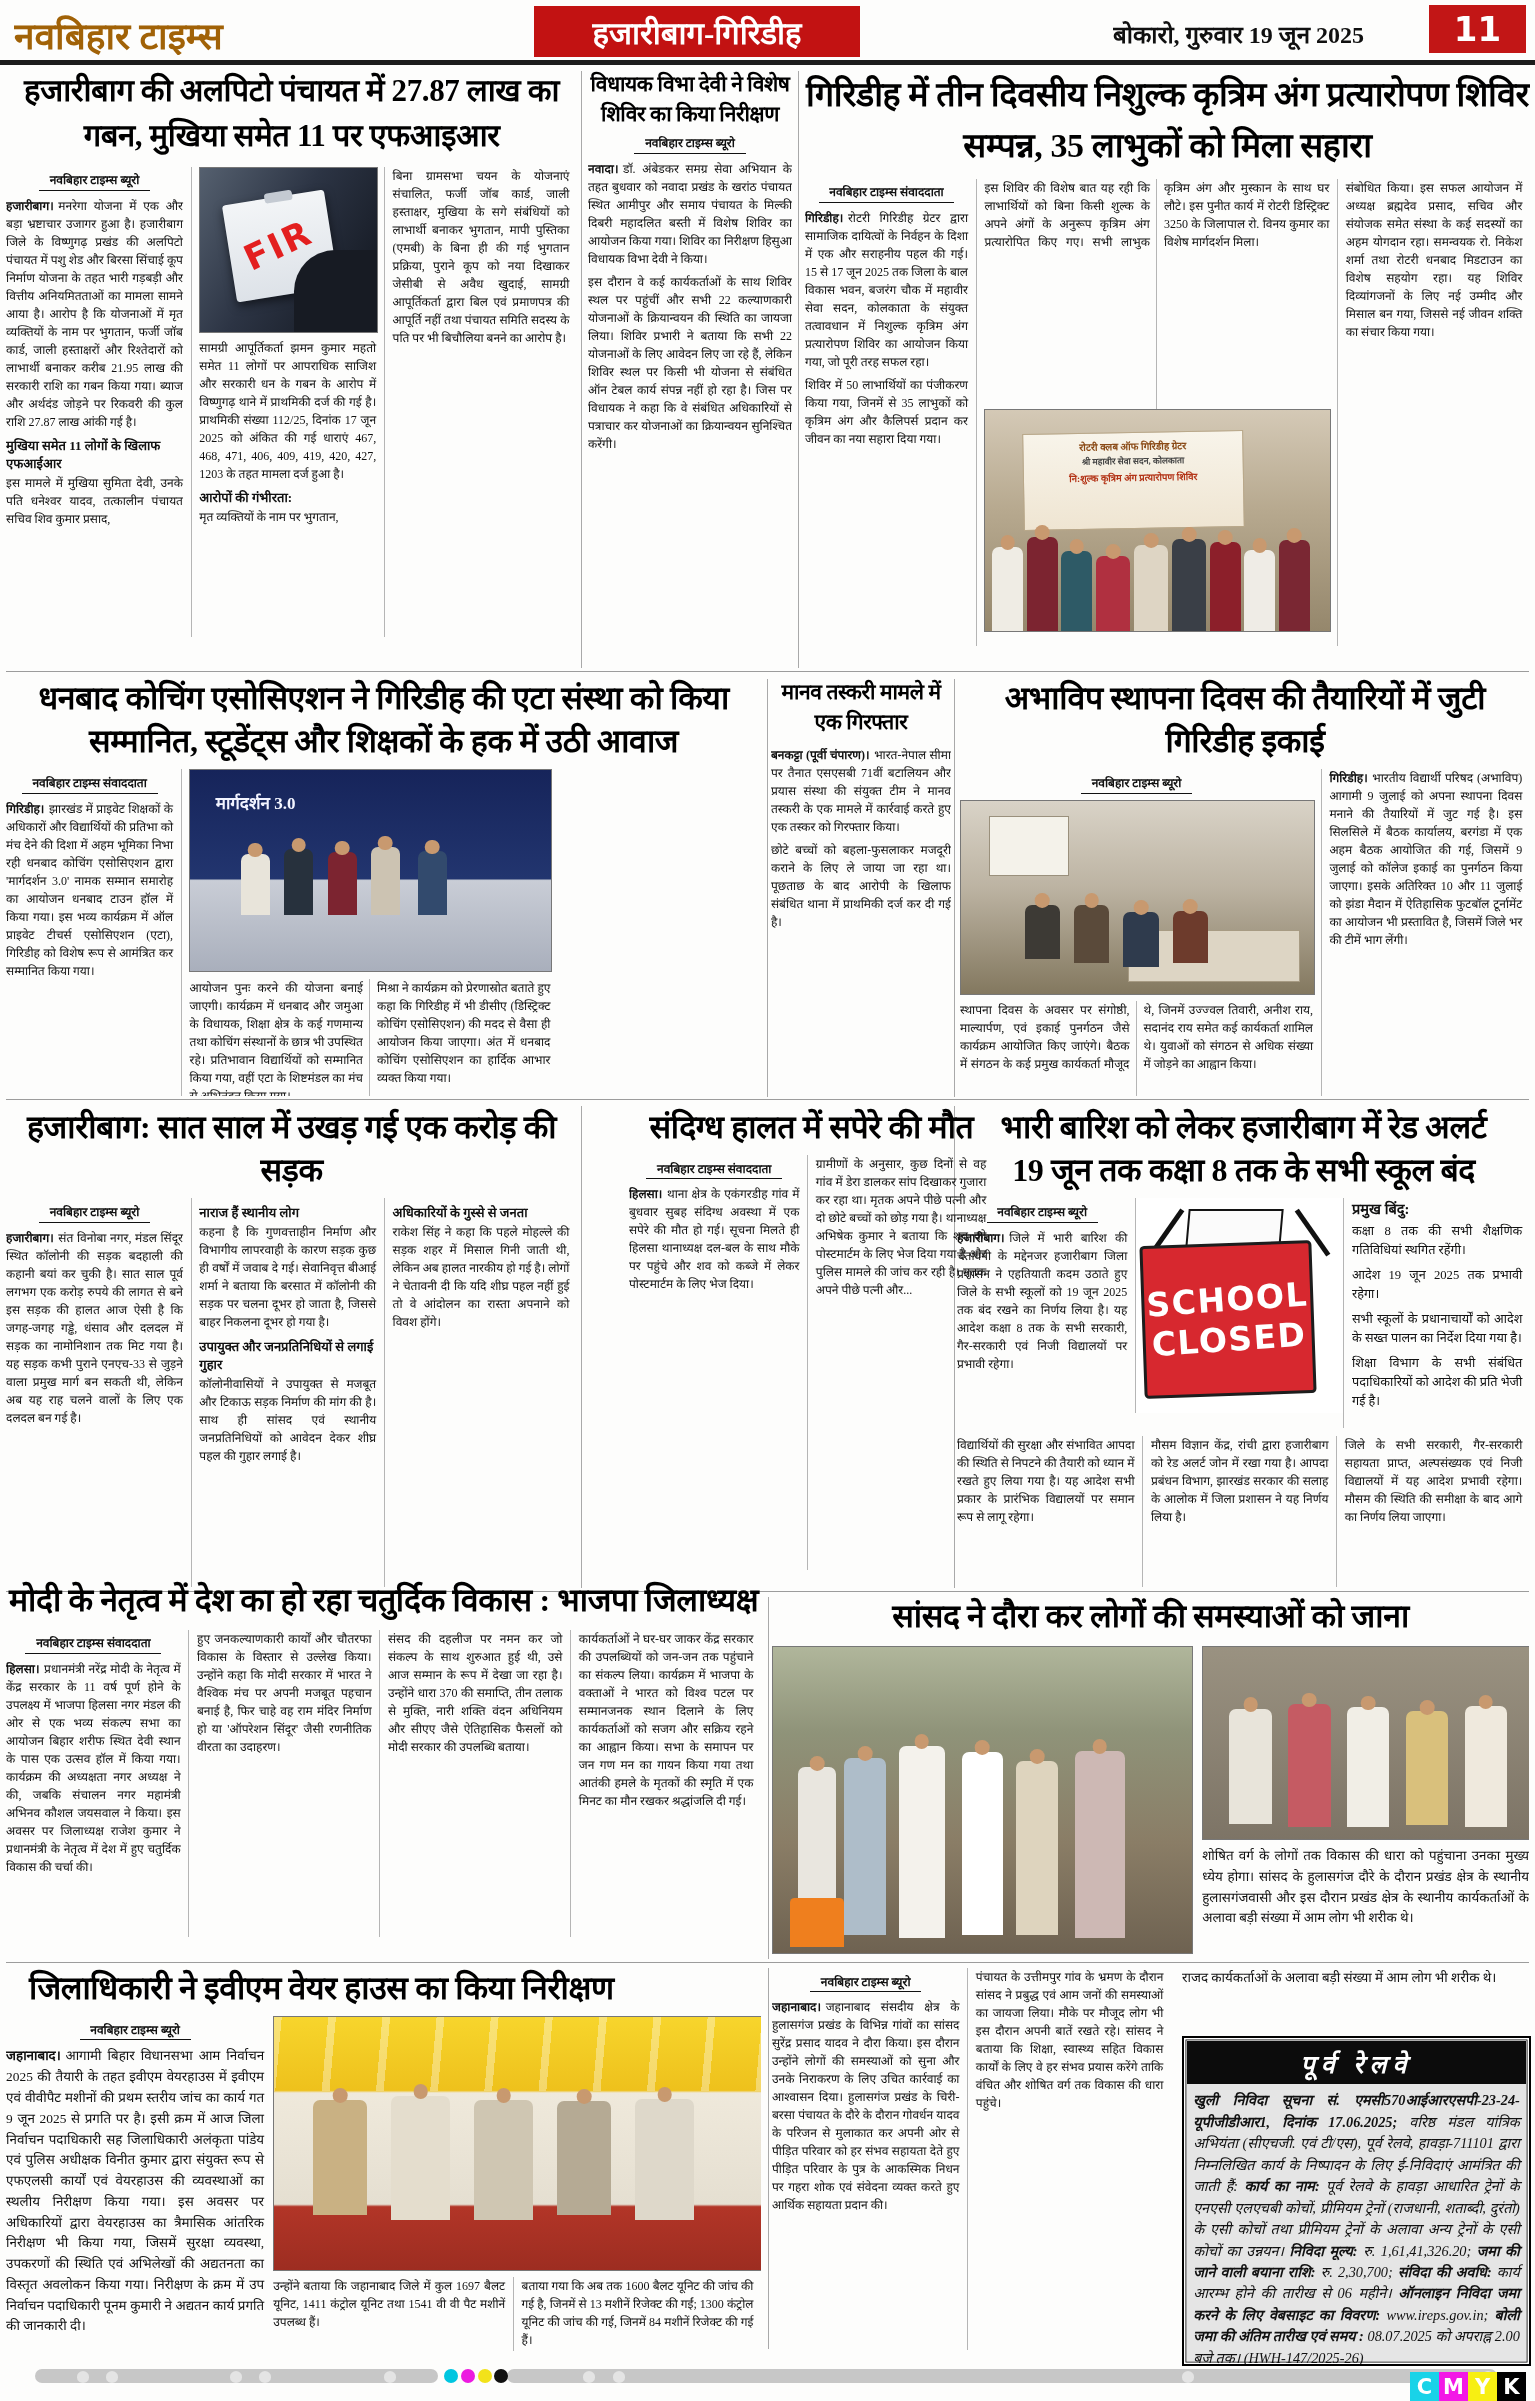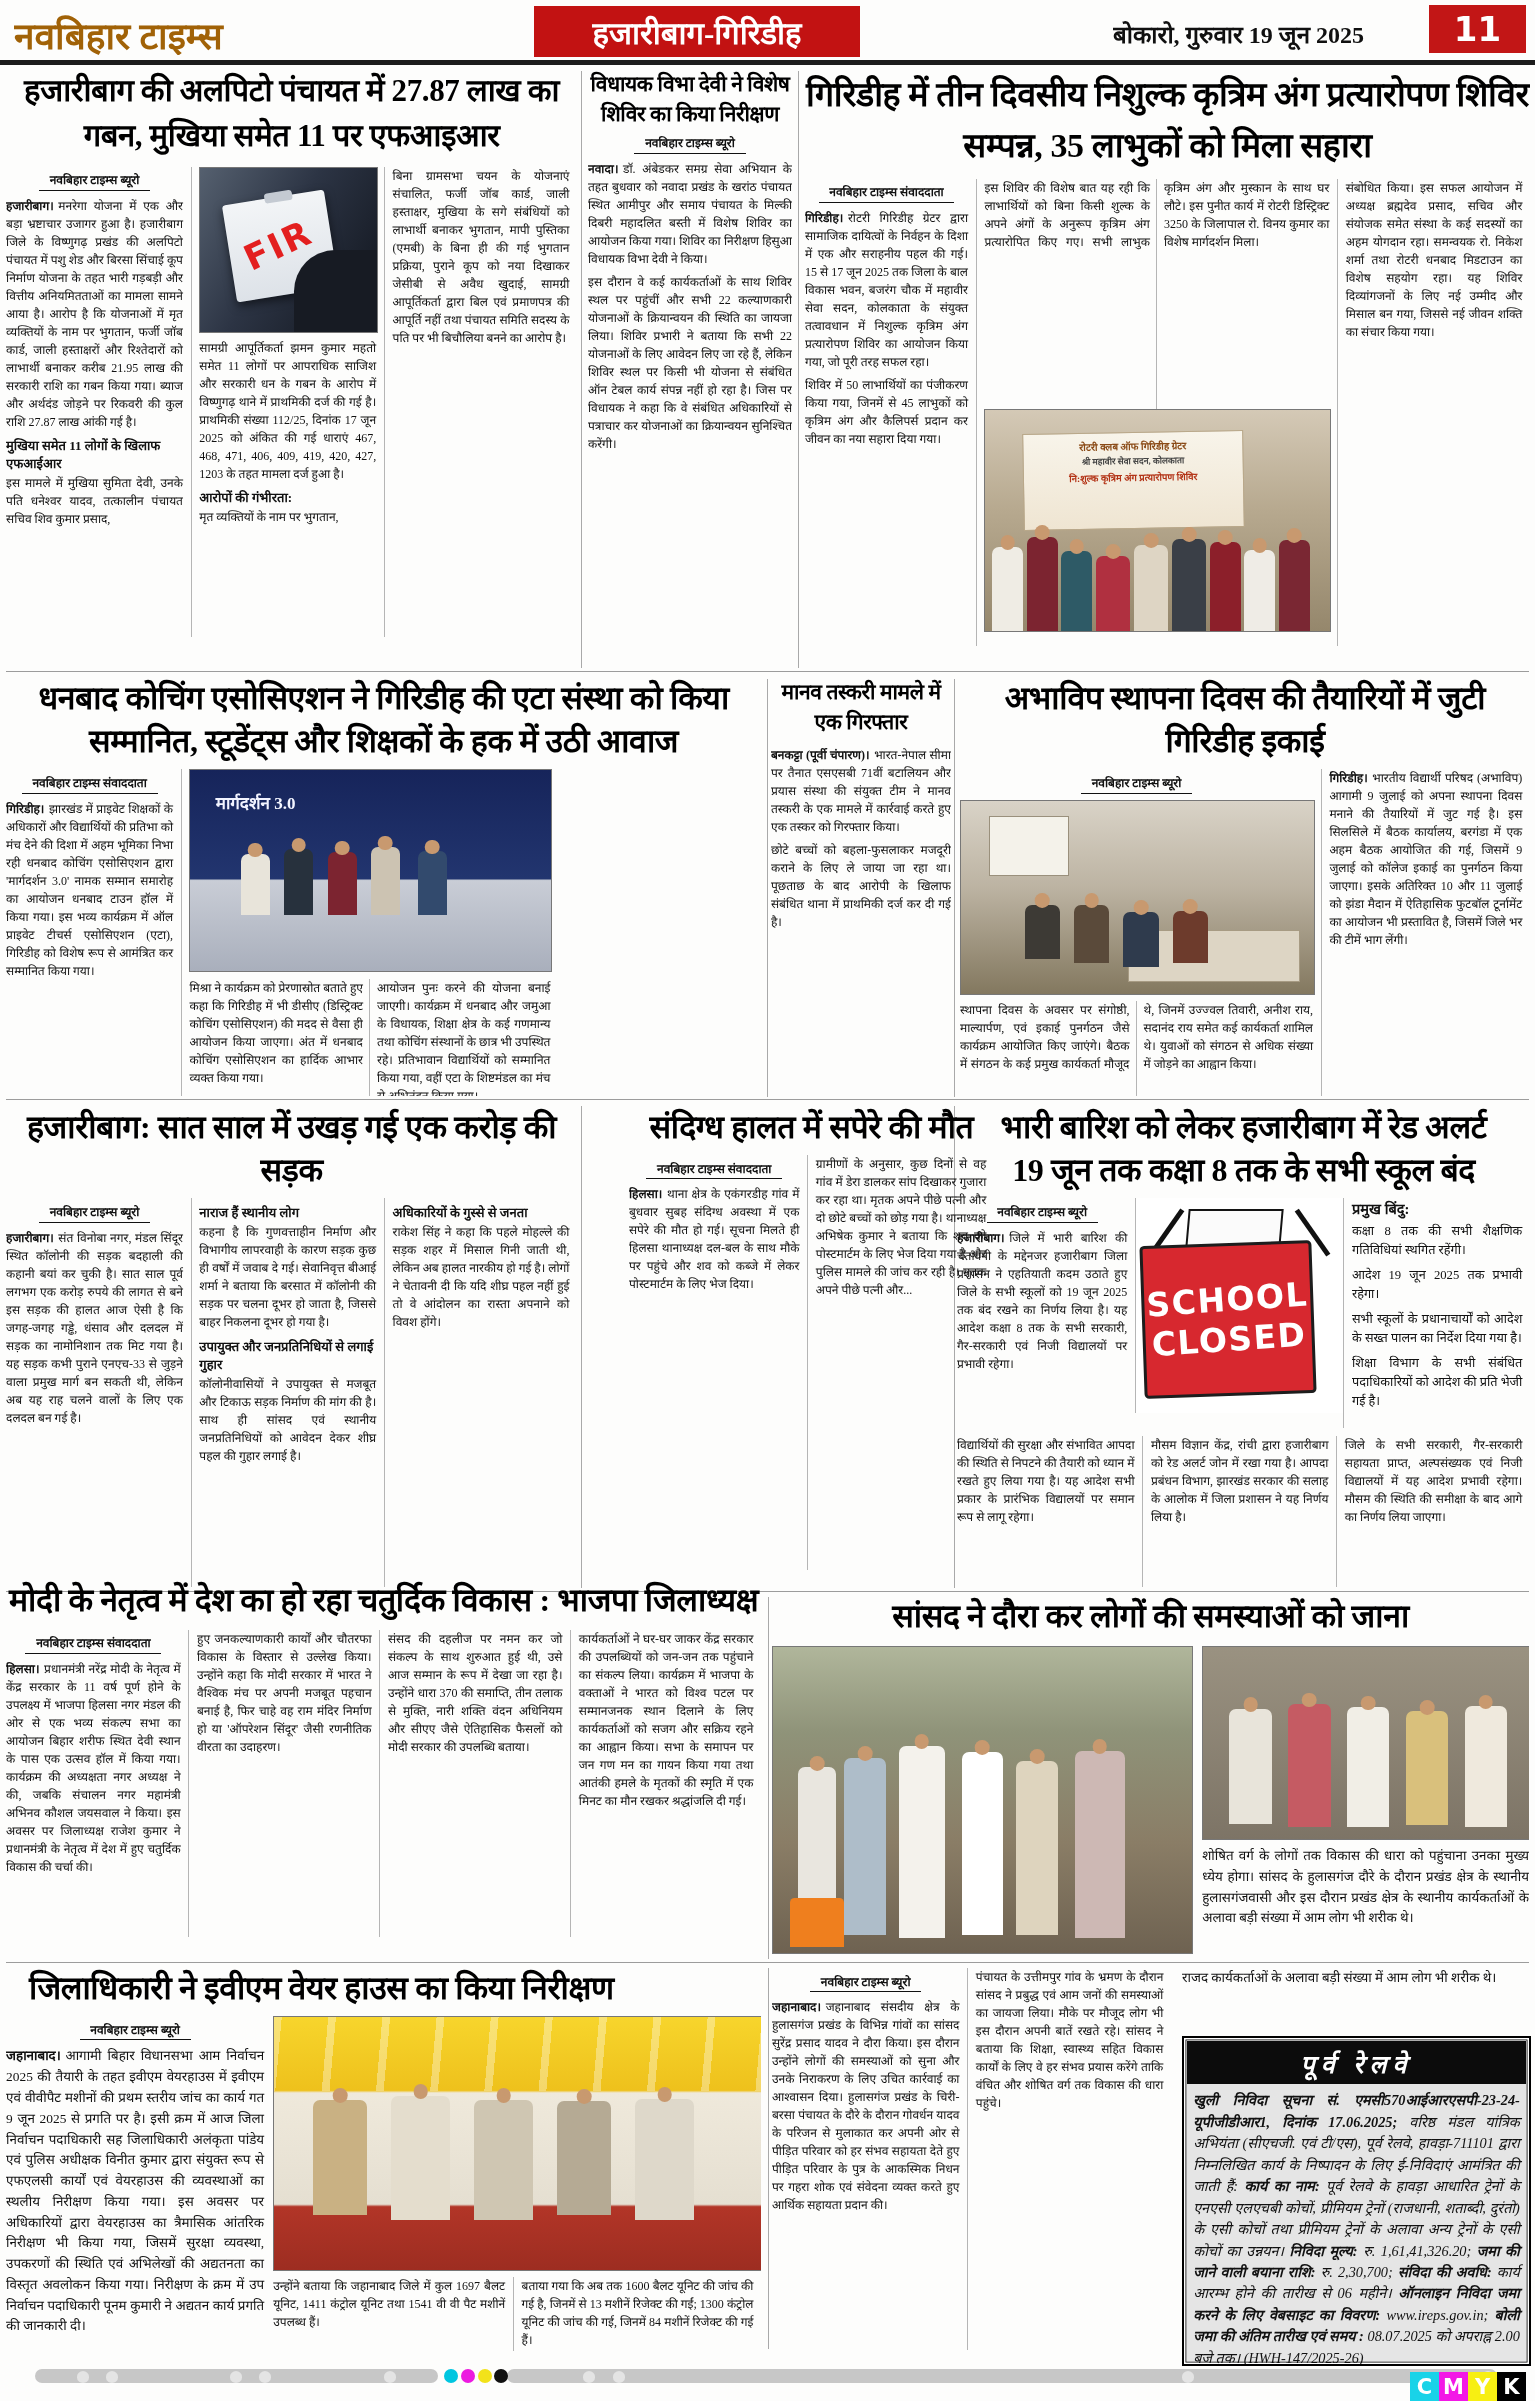--- a/index.html
+++ b/index.html
@@ -150,21 +150,21 @@
     <p class="bp"><b class="dl">नवादा।</b><span>डॉ. अंबेडकर समग्र सेवा अभियान के तहत बुधवार को नवादा प्रखंड के खरांठ पंचायत स्थित आमीपुर और समाय पंचायत के मिल्की दिबरी महादलित बस्ती में विशेष शिविर का आयोजन किया गया। शिविर का निरीक्षण हिसुआ विधायक विभा देवी ने किया।</span></p>
     <p class="bp">इस दौरान वे कई कार्यकर्ताओं के साथ शिविर स्थल पर पहुंचीं और सभी 22 कल्याणकारी योजनाओं के क्रियान्वयन की स्थिति का जायजा लिया। शिविर प्रभारी ने बताया कि सभी 22 योजनाओं के लिए आवेदन लिए जा रहे हैं, लेकिन शिविर स्थल पर किसी भी योजना से संबंधित ऑन टेबल कार्य संपन्न नहीं हो रहा है। जिस पर विधायक ने कहा कि वे संबंधित अधिकारियों से पत्राचार कर योजनाओं का क्रियान्वयन सुनिश्चित करेंगी।</p>
   </div>
 
   <div class="abs" style="left:805px;top:69px;width:725px;height:600px;">
     <h1 class="hl-xl">गिरिडीह में तीन दिवसीय निशुल्क कृत्रिम अंग प्रत्यारोपण शिविर सम्पन्न, 35 लाभुकों को मिला सहारा</h1>
     <div class="cols" style="margin-top:7.7px;height:467px;">
       <div class="col" style="flex:0 0 163px;">
         <span class="byline">नवबिहार टाइम्स संवाददाता</span>
         <p class="bp"><b class="dl">गिरिडीह।</b><span>रोटरी गिरिडीह ग्रेटर द्वारा सामाजिक दायित्वों के निर्वहन के दिशा में एक और सराहनीय पहल की गई। 15 से 17 जून 2025 तक जिला के बाल विकास भवन, बजरंग चौक में महावीर सेवा सदन, कोलकाता के संयुक्त तत्वावधान में निशुल्क कृत्रिम अंग प्रत्यारोपण शिविर का आयोजन किया गया, जो पूरी तरह सफल रहा।</span></p>
-        <p class="bp">शिविर में 50 लाभार्थियों का पंजीकरण किया गया, जिनमें से 45 लाभुकों को कृत्रिम अंग और कैलिपर्स प्रदान कर जीवन का नया सहारा दिया गया।</p>
+        <p class="bp">शिविर में 50 लाभार्थियों का पंजीकरण किया गया, जिनमें से 35 लाभुकों को कृत्रिम अंग और कैलिपर्स प्रदान कर जीवन का नया सहारा दिया गया।</p>
       </div>
       <div class="col" style="flex:0 0 345px;">
         <div class="twocol" style="height:230px;">
           <p class="bp">इस शिविर की विशेष बात यह रही कि लाभार्थियों को बिना किसी शुल्क के अपने अंगों के अनुरूप कृत्रिम अंग प्रत्यारोपित किए गए। सभी लाभुक कृत्रिम अंग और मुस्कान के साथ घर लौटे। इस पुनीत कार्य में रोटरी डिस्ट्रिक्ट 3250 के जिलापाल रो. विनय कुमार का विशेष मार्गदर्शन मिला।</p>
         </div>
         <div class="ph ph-camp" style="width:100%;height:221px;">
           <div class="camp-banner">
             <div class="b1">रोटरी क्लब ऑफ गिरिडीह ग्रेटर</div>
             <div class="b2">श्री महावीर सेवा सदन, कोलकाता</div>
             <div class="b3">नि:शुल्क कृत्रिम अंग प्रत्यारोपण शिविर</div>
@@ -196,22 +196,22 @@
       <div class="col" style="flex:0 0 361px;">
         <div class="ph ph-stage" style="width:100%;height:201px;margin-bottom:6.1px;">
           <div class="stage-word">मार्गदर्शन 3.0</div>
           <span class="fg" style="left:14%;bottom:28%;width:8%;height:61px;background:#e8e4da;"></span>
           <span class="fg" style="left:26%;bottom:28%;width:8%;height:66px;background:#27313d;"></span>
           <span class="fg" style="left:38%;bottom:28%;width:8%;height:63px;background:#7c2430;"></span>
           <span class="fg" style="left:50%;bottom:28%;width:8%;height:68px;background:#ccc3b2;"></span>
           <span class="fg" style="left:63%;bottom:28%;width:8%;height:64px;background:#324a6d;"></span>
         </div>
         <div class="twocol" style="height:146px;">
+          <p class="bp">आयोजन पुनः करने की योजना बनाई जाएगी। कार्यक्रम में धनबाद और जमुआ के विधायक, शिक्षा क्षेत्र के कई गणमान्य तथा कोचिंग संस्थानों के छात्र भी उपस्थित रहे। प्रतिभावान विद्यार्थियों को सम्मानित किया गया, वहीं एटा के शिष्टमंडल का मंच से अभिनंदन किया गया।</p>
           <p class="bp">मिश्रा ने कार्यक्रम को प्रेरणास्रोत बताते हुए कहा कि गिरिडीह में भी डीसीए (डिस्ट्रिक्ट कोचिंग एसोसिएशन) की मदद से वैसा ही आयोजन किया जाएगा। अंत में धनबाद कोचिंग एसोसिएशन का हार्दिक आभार व्यक्त किया गया।</p>
-          <p class="bp">आयोजन पुनः करने की योजना बनाई जाएगी। कार्यक्रम में धनबाद और जमुआ के विधायक, शिक्षा क्षेत्र के कई गणमान्य तथा कोचिंग संस्थानों के छात्र भी उपस्थित रहे। प्रतिभावान विद्यार्थियों को सम्मानित किया गया, वहीं एटा के शिष्टमंडल का मंच से अभिनंदन किया गया।</p>
         </div>
       </div>
     </div>
   </div>
 
   <div class="abs" style="left:771px;top:677px;width:180px;height:419px;">
     <h3 class="hl-sm">मानव तस्करी मामले में एक गिरफ्तार</h3>
     <p class="bp" style="margin-top:7.7px;"><b class="dl">बनकट्टा (पूर्वी चंपारण)।</b><span>भारत-नेपाल सीमा पर तैनात एसएसबी 71वीं बटालियन और प्रयास संस्था की संयुक्त टीम ने मानव तस्करी के एक मामले में कार्रवाई करते हुए एक तस्कर को गिरफ्तार किया।</span></p>
     <p class="bp">छोटे बच्चों को बहला-फुसलाकर मजदूरी कराने के लिए ले जाया जा रहा था। पूछताछ के बाद आरोपी के खिलाफ संबंधित थाना में प्राथमिकी दर्ज कर दी गई है।</p>
   </div>

